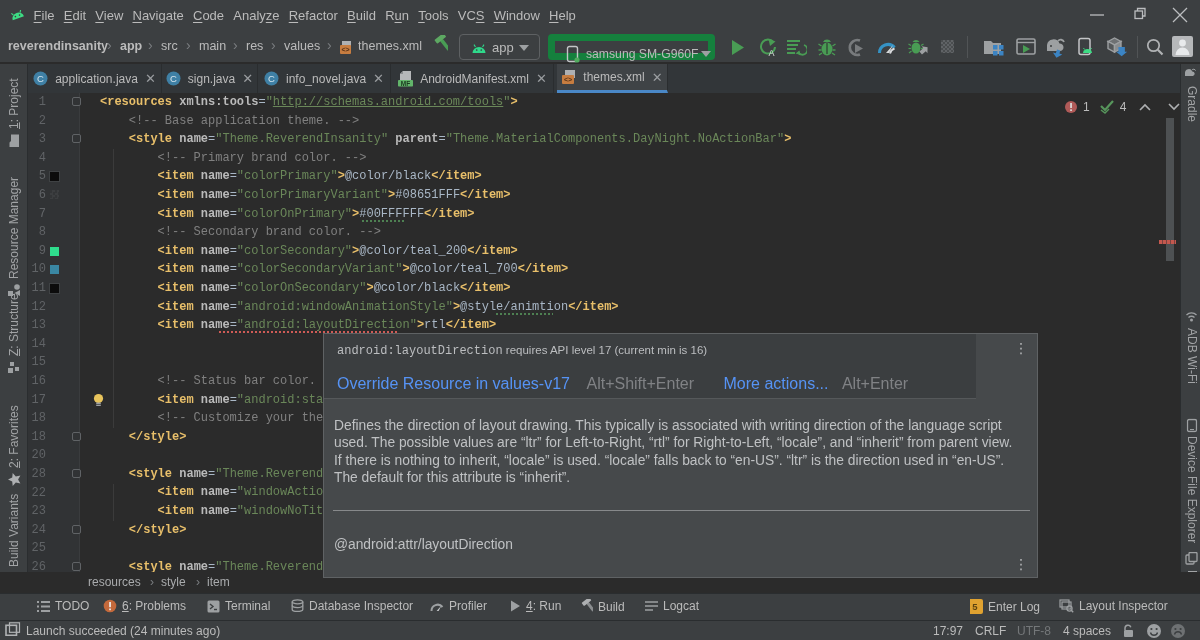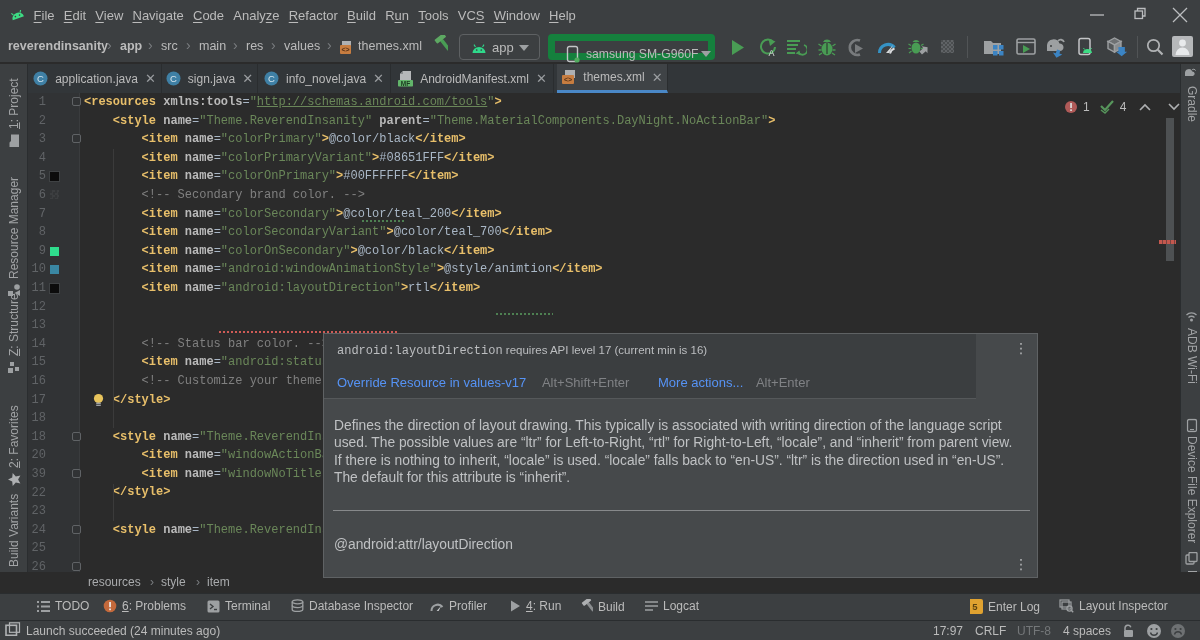--- a/index.html
+++ b/index.html
@@ -42,21 +42,21 @@
     border-left:1px solid #2a2d2f; }
 
   
   #editor { position:absolute; left:28px; top:93px; width:1152px; height:479px; background:#2b2b2b; }
   #gutter { position:absolute; left:0; top:0; width:52px; height:479px; background:#313335;
     border-right:1px solid #3a3c3e; }
   .ln { position:absolute; width:20px; text-align:right; color:#606366;
     font-family:"Liberation Mono", monospace; font-size:12px; }
   #code { position:absolute; left:56px; top:0; font-family:"Liberation Mono", monospace;
     font-size:12px; color:#a9b7c6; }
-  #code > div { white-space:pre; height:18.6px; line-height:18.6px; }
+  #code > div { white-space:pre; height:18.6px; line-height:18.6px;margin-left:16px; }
   #code .t { color:#e8bf6a; font-weight:bold; }
   #code .a { color:#bababa; font-weight:bold; }
   #code .v { color:#6a8759; }
   #code .c { color:#808080; }
   .chip { position:absolute; width:9px; height:9px; }
   #marks { position:absolute; left:0; top:0; width:1152px; height:479px; }
   .fold { position:absolute; left:44px; width:9px; height:9px; border:1px solid #606366;
     border-radius:2px; background:#313335; }
   .sq { position:absolute; height:2px; }
   .sq.g { background:repeating-linear-gradient(90deg,#4e8052 0 2px,transparent 2px 4px); }
@@ -326,30 +326,32 @@
       <div class="ln" style="left:0px;top:186.0px;line-height:18.6px;height:18.6px;width:18px">11</div>
       <div class="ln" style="left:0px;top:204.6px;line-height:18.6px;height:18.6px;width:18px">12</div>
       <div class="ln" style="left:0px;top:223.2px;line-height:18.6px;height:18.6px;width:18px">13</div>
       <div class="ln" style="left:0px;top:241.8px;line-height:18.6px;height:18.6px;width:18px">14</div>
       <div class="ln" style="left:0px;top:260.4px;line-height:18.6px;height:18.6px;width:18px">15</div>
       <div class="ln" style="left:0px;top:279.0px;line-height:18.6px;height:18.6px;width:18px">16</div>
       <div class="ln" style="left:0px;top:297.6px;line-height:18.6px;height:18.6px;width:18px">17</div>
       <div class="ln" style="left:0px;top:316.2px;line-height:18.6px;height:18.6px;width:18px">18</div>
       <div class="ln" style="left:0px;top:334.8px;line-height:18.6px;height:18.6px;width:18px">18</div>
       <div class="ln" style="left:0px;top:353.4px;line-height:18.6px;height:18.6px;width:18px">20</div>
-      <div class="ln" style="left:0px;top:372.0px;line-height:18.6px;height:18.6px;width:18px">39</div>
+      <div class="ln" style="left:0px;top:372.0px;line-height:18.6px;height:18.6px;width:18px">28</div>
       <div class="ln" style="left:0px;top:390.6px;line-height:18.6px;height:18.6px;width:18px">22</div>
       <div class="ln" style="left:0px;top:409.2px;line-height:18.6px;height:18.6px;width:18px">23</div>
       <div class="ln" style="left:0px;top:427.8px;line-height:18.6px;height:18.6px;width:18px">24</div>
       <div class="ln" style="left:0px;top:446.4px;line-height:18.6px;height:18.6px;width:18px">25</div>
       <div class="ln" style="left:0px;top:465.0px;line-height:18.6px;height:18.6px;width:18px">26</div>
     </div>
     <div id="code">
         <div><span class="t">&lt;resources</span> <span class="a">xmlns:tools</span>=<span class="v">"<span style="text-decoration:underline">http://schemas.android.com/tools</span>"</span><span class="t">&gt;</span></div>
+<div>    <span class="c">&lt;!-- Base application theme. --&gt;</span></div>
 <div>    <span class="t">&lt;style</span> <span class="a">name</span>=<span class="v">"Theme.ReverendInsanity"</span> <span class="a">parent</span>=<span class="v">"Theme.MaterialComponents.DayNight.NoActionBar"</span><span class="t">&gt;</span></div>
+<div>        <span class="c">&lt;!-- Primary brand color. --&gt;</span></div>
 <div>        <span class="t">&lt;item</span> <span class="a">name</span>=<span class="v">"colorPrimary"</span><span class="t">&gt;</span>@color/black<span class="t">&lt;/item&gt;</span></div>
 <div>        <span class="t">&lt;item</span> <span class="a">name</span>=<span class="v">"colorPrimaryVariant"</span><span class="t">&gt;</span>#08651FFF<span class="t">&lt;/item&gt;</span></div>
 <div>        <span class="t">&lt;item</span> <span class="a">name</span>=<span class="v">"colorOnPrimary"</span><span class="t">&gt;</span>#00FFFFFF<span class="t">&lt;/item&gt;</span></div>
 <div>        <span class="c">&lt;!-- Secondary brand color. --&gt;</span></div>
 <div>        <span class="t">&lt;item</span> <span class="a">name</span>=<span class="v">"colorSecondary"</span><span class="t">&gt;</span>@color/teal_200<span class="t">&lt;/item&gt;</span></div>
 <div>        <span class="t">&lt;item</span> <span class="a">name</span>=<span class="v">"colorSecondaryVariant"</span><span class="t">&gt;</span>@color/teal_700<span class="t">&lt;/item&gt;</span></div>
 <div>        <span class="t">&lt;item</span> <span class="a">name</span>=<span class="v">"colorOnSecondary"</span><span class="t">&gt;</span>@color/black<span class="t">&lt;/item&gt;</span></div>
 <div>        <span class="t">&lt;item</span> <span class="a">name</span>=<span class="v">"android:windowAnimationStyle"</span><span class="t">&gt;</span>@style/animtion<span class="t">&lt;/item&gt;</span></div>
 <div>        <span class="t">&lt;item</span> <span class="a">name</span>=<span class="v">"android:layoutDirection"</span><span class="t">&gt;</span>rtl<span class="t">&lt;/item&gt;</span></div>
 <div> </div>
@@ -604,21 +606,21 @@
   </div>
   <svg class="abs" style="left:5px;top:622px" width="16" height="14" viewBox="0 0 16 14">
       <g fill="none" stroke="#b0b2b4">
         <rect x="4.5" y="0.8" width="10" height="9.5" stroke-width="1.2"></rect>
         <rect x="1" y="3.3" width="10.5" height="10" stroke-width="1.6"></rect>
       </g>
     </svg>
   <div id="popup">
     <div id="popuphead">
       <div class="abs" style="left:13px;top:10px;font-size:11.5px;color:#bcbec0"><span style="font-family:'Liberation Mono',monospace;font-size:12px">android:layoutDirection</span> requires API level 17 (current min is 16)</div>
-      <div class="abs" style="left:13px;top:41px;font-size:13px">
+      <div class="abs" style="left:13px;top:41px;font-size:16px">
         <span style="color:#5693f5">Override Resource in values-v17</span>
         <span style="color:#808285;margin-left:12px">Alt+Shift+Enter</span>
         <span style="color:#5693f5;margin-left:25px">More actions...</span>
         <span style="color:#808285;margin-left:9px">Alt+Enter</span>
       </div>
       <div class="abs" style="left:690px;top:6px;color:#b6b8ba;font-size:14px;letter-spacing:0">⋮</div>
     </div>
     <div class="abs" style="left:10px;top:79px;width:705px;font-size:13.8px;color:#bfc1c3;line-height:17.4px">
       <div style="margin-top:4px;white-space:nowrap">Defines the direction of layout drawing. This typically is associated with writing direction of the language script<br>used. The possible values are “ltr” for Left-to-Right, “rtl” for Right-to-Left, “locale”, and “inherit” from parent view.<br>If there is nothing to inherit, “locale” is used. “locale” falls back to “en-US”. “ltr” is the direction used in “en-US”.<br>The default for this attribute is “inherit”.</div>
     </div>

